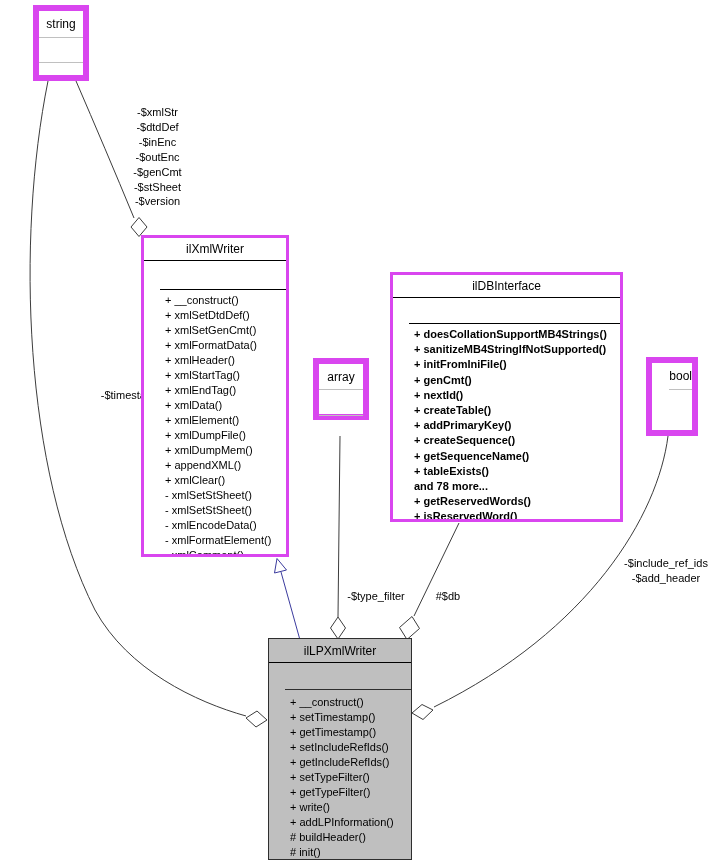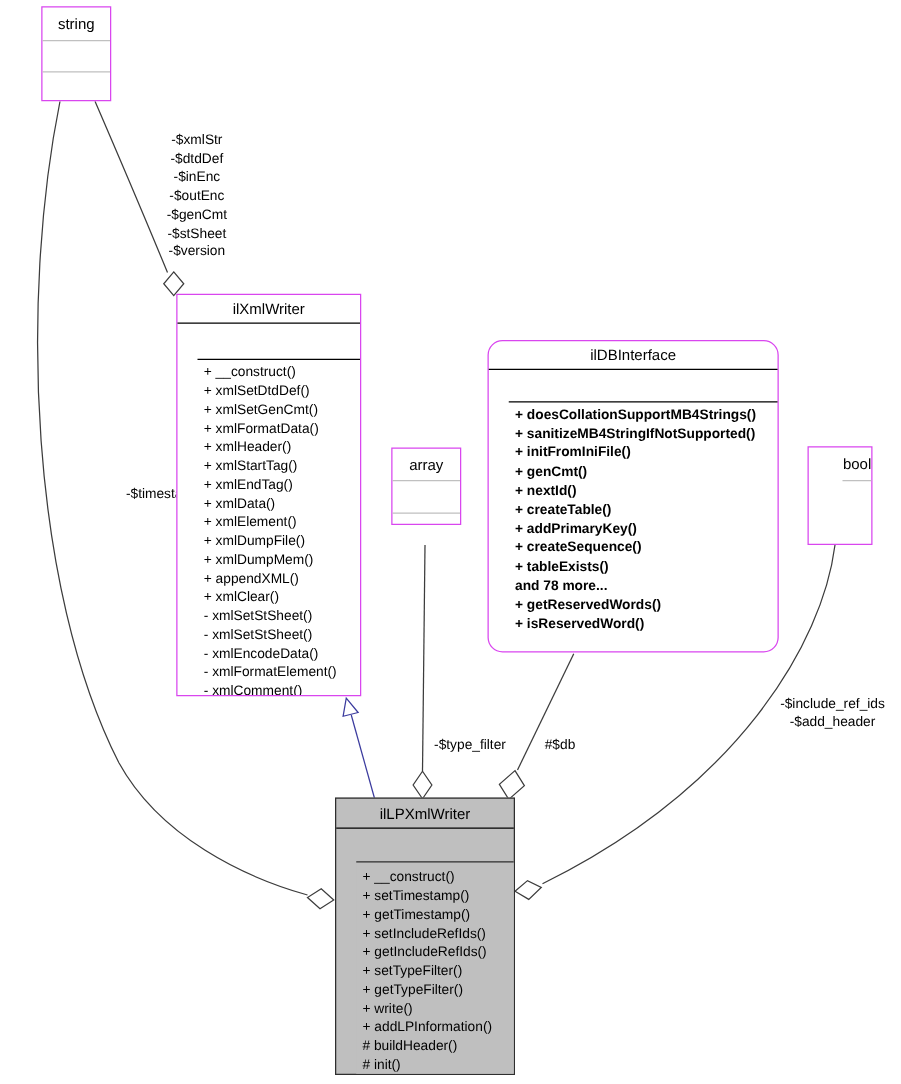--- a/index.html
+++ b/index.html
@@ -5,22 +5,22 @@
   html,body{margin:0;padding:0;background:#fff;}
   .canvas{
     position:relative;width:721px;height:867px;background:#ffffff;
     font-family:"Liberation Sans","DejaVu Sans",sans-serif;color:#000;overflow:hidden;
   }
   svg.edges{position:absolute;left:0;top:0;width:721px;height:867px;}
   .uml{
     position:absolute;display:flex;flex-direction:column;
     box-sizing:border-box;background:#fff;
   }
-  .uml.strong{border:1px solid #d946ef;}
-  .uml.weak{border:1px solid #d946ef;}
+  .uml.strong{border:3px solid #d946ef;}
+  .uml.weak{border:6px solid #d946ef;}
   .uml.main{border:1px solid #2e2e2e;background:#bfbfbf;}
   .uml .t{
     flex:0 0 auto;display:flex;align-items:center;justify-content:center;
     font-size:12px;box-sizing:border-box;white-space:nowrap;
   }
   .uml .sec{box-sizing:border-box;flex:0 0 auto;}
   .uml .sec.grow{flex:1 1 auto;}
   .strong > .t, .main > .t{border-bottom:1px solid #000;}
   .weak > .t{border-bottom:1px solid #c0c0c0;}
   .strong > .sec + .sec{border-top:1px solid #000;}
@@ -100,32 +100,33 @@
         <div>+ appendXML()</div>
         <div>+ xmlClear()</div>
         <div>- xmlSetStSheet()</div>
         <div>- xmlSetStSheet()</div>
         <div>- xmlEncodeData()</div>
         <div>- xmlFormatElement()</div>
         <div>- xmlComment()</div>
       </div>
   </div>
 
-  <div class="uml strong" style="left:390px;top:272px;width:233px;height:250px;border-radius:12px;">
+  <div class="uml strong" style="left:390px;top:272px;width:233px;height:250px;">
     <div class="t" style="height:23px;">ilDBInterface</div>
     <div class="sec" style="height:25px;"></div>
     <div class="sec grow methods" style="line-height:15.2px;font-weight:bold;">
         <div>+ doesCollationSupportMB4Strings()</div>
         <div>+ sanitizeMB4StringIfNotSupported()</div>
         <div>+ initFromIniFile()</div>
         <div>+ genCmt()</div>
         <div>+ nextId()</div>
         <div>+ createTable()</div>
         <div>+ addPrimaryKey()</div>
         <div>+ createSequence()</div>
+        <div>+ getSequenceName()</div>
         <div>+ tableExists()</div>
         <div>and 78 more...</div>
         <div>+ getReservedWords()</div>
         <div>+ isReservedWord()</div>
       </div>
   </div>
 
   <div class="uml weak" style="left:313px;top:358px;width:56px;height:62px;">
     <div class="t" style="height:26px;">array</div>
     <div class="sec" style="height:25px;"></div>

